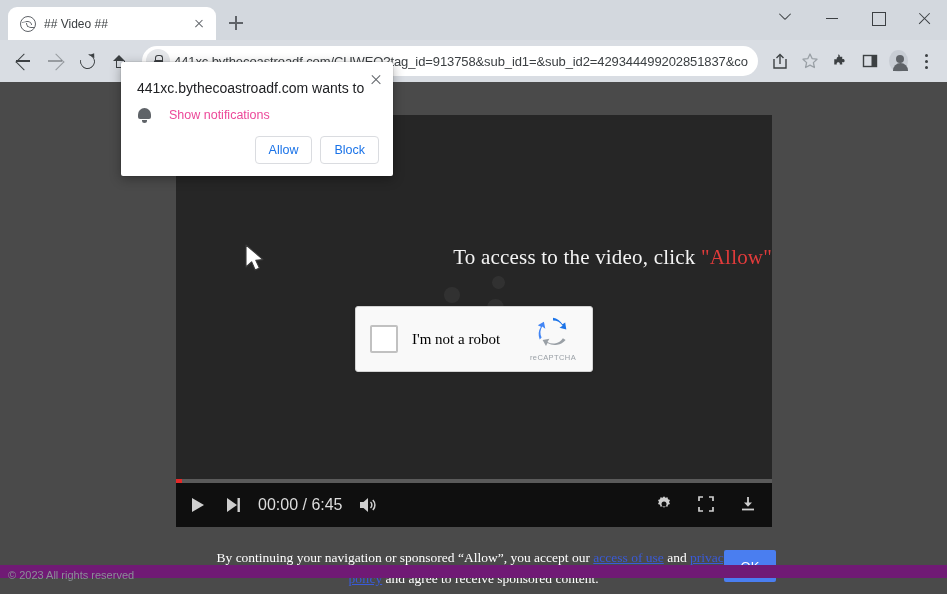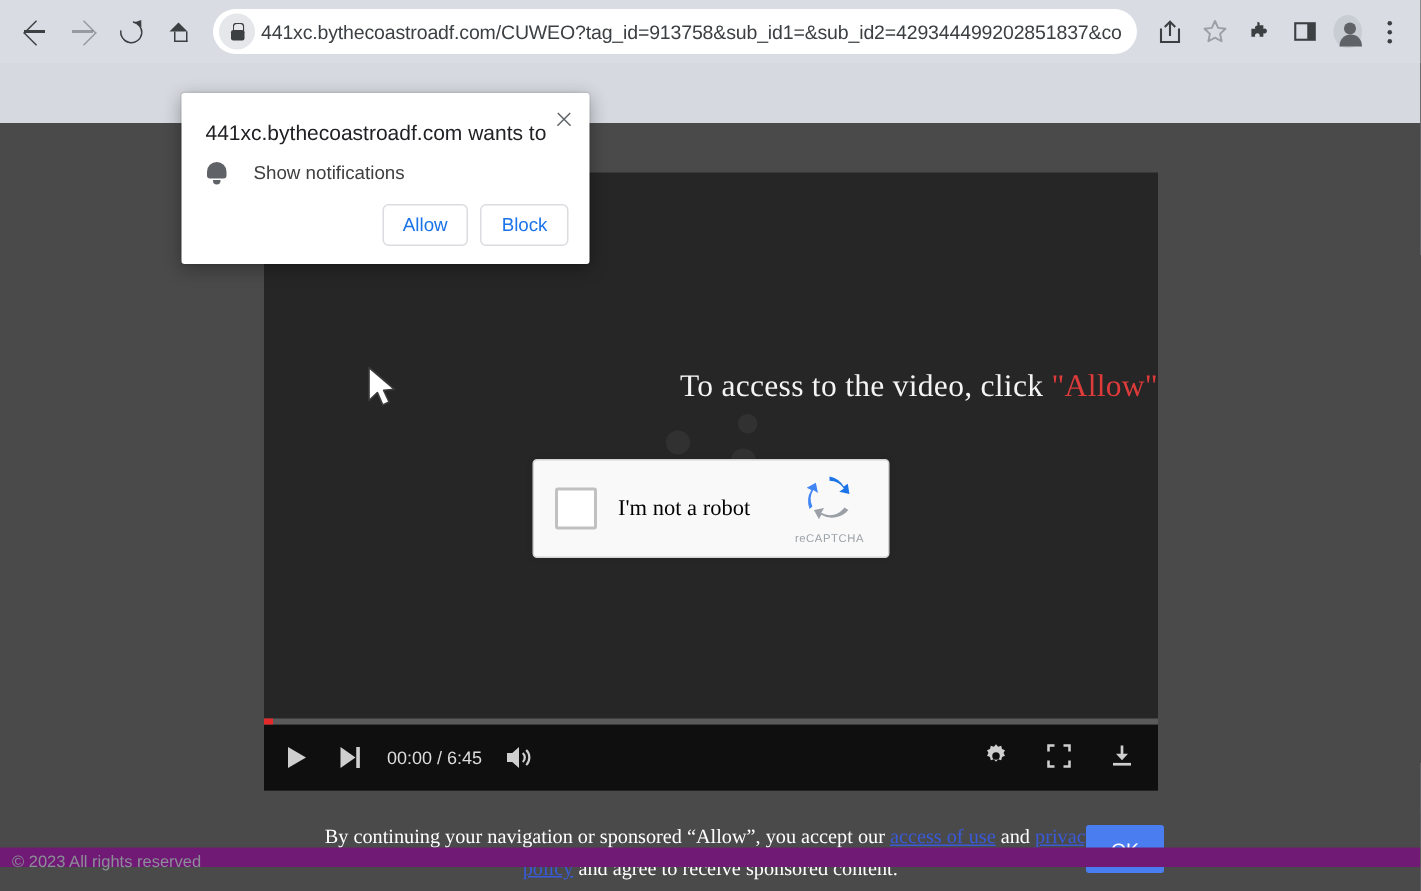--- a/index.html
+++ b/index.html
@@ -262,21 +262,21 @@
   .progress-played { position: absolute; left:0; top:0; height:100%; width:6px; background:#e32929; }
   .ctl-left {
     position: absolute; left: 10px; top: 0; height: 44px;
     display: flex; align-items: center; gap: 14px;
   }
   .ctl-right {
     position: absolute; right: 12px; top: 0; height: 44px;
     display: flex; align-items: center; gap: 20px;
   }
   .ctlbtn { width: 22px; height: 22px; position: relative; }
-  .time { font-size: 12px; color: #ddd; font-family: "Liberation Sans", sans-serif; }
+  .time { font-size: 16px; color: #ddd; font-family: "Liberation Sans", sans-serif; }
 
   
   .consent {
     position: absolute; left: 0; right: 0; bottom: 0;
     height: 52px; background: #4a4a4a;
     display: flex; align-items: center; justify-content: center;
   }
   .consent-text {
     width: 540px; text-align: center;
     font-family: "Liberation Serif", serif;
@@ -331,38 +331,53 @@
   .bell { width: 15px; height: 16px; position: relative; }
   .bell::before {
     content:""; position:absolute; left:1px; top:1px;
     width:13px; height:11px; background:#5f6368;
     border-radius: 6.5px 6.5px 2px 2px;
   }
   .bell::after {
     content:""; position:absolute; left:5px; bottom:0;
     width:5px; height:3.5px; background:#5f6368; border-radius:0 0 3px 3px;
   }
-  .perm-row-label { font-size: 12.5px; color: #404040; }
+  .perm-row-label { font-size: 12.5px; color: #ec4899; }
   .perm-actions {
     position: absolute; right: 14px; bottom: 12px;
     display: flex; gap: 8px;
   }
   .perm-btn {
     min-width: 56px; height: 28px; padding: 0 13px;
     border: 1px solid #dadce0; border-radius: 4px;
     background: #fff; color: #1a73e8;
     font-size: 12.5px; font-family: "Liberation Sans", sans-serif;
     display: flex; align-items: center; justify-content: center;
   }
 </style>
 </head>
 <body>
 
 <div class="browser">
 
+  <div class="tabstrip">
+    <div class="tab">
+      <div class="tab-favicon"></div>
+      <div class="tab-title">## Video ##</div>
+      <div class="tab-close"></div>
+    </div>
+    <div class="new-tab"></div>
+
+    <div class="winctrls">
+      <div class="winbtn chev"></div>
+      <div class="winbtn minb"></div>
+      <div class="winbtn maxb"></div>
+      <div class="winbtn clsb"></div>
+    </div>
+  </div>
 
   <div class="toolbar">
     <div class="navbtn ico-back"></div>
     <div class="navbtn ico-fwd"></div>
     <div class="navbtn ico-reload"></div>
     <div class="navbtn ico-home"></div>
 
     <div class="omnibox">
       <div class="lockwrap">
         <div class="lock"></div>

